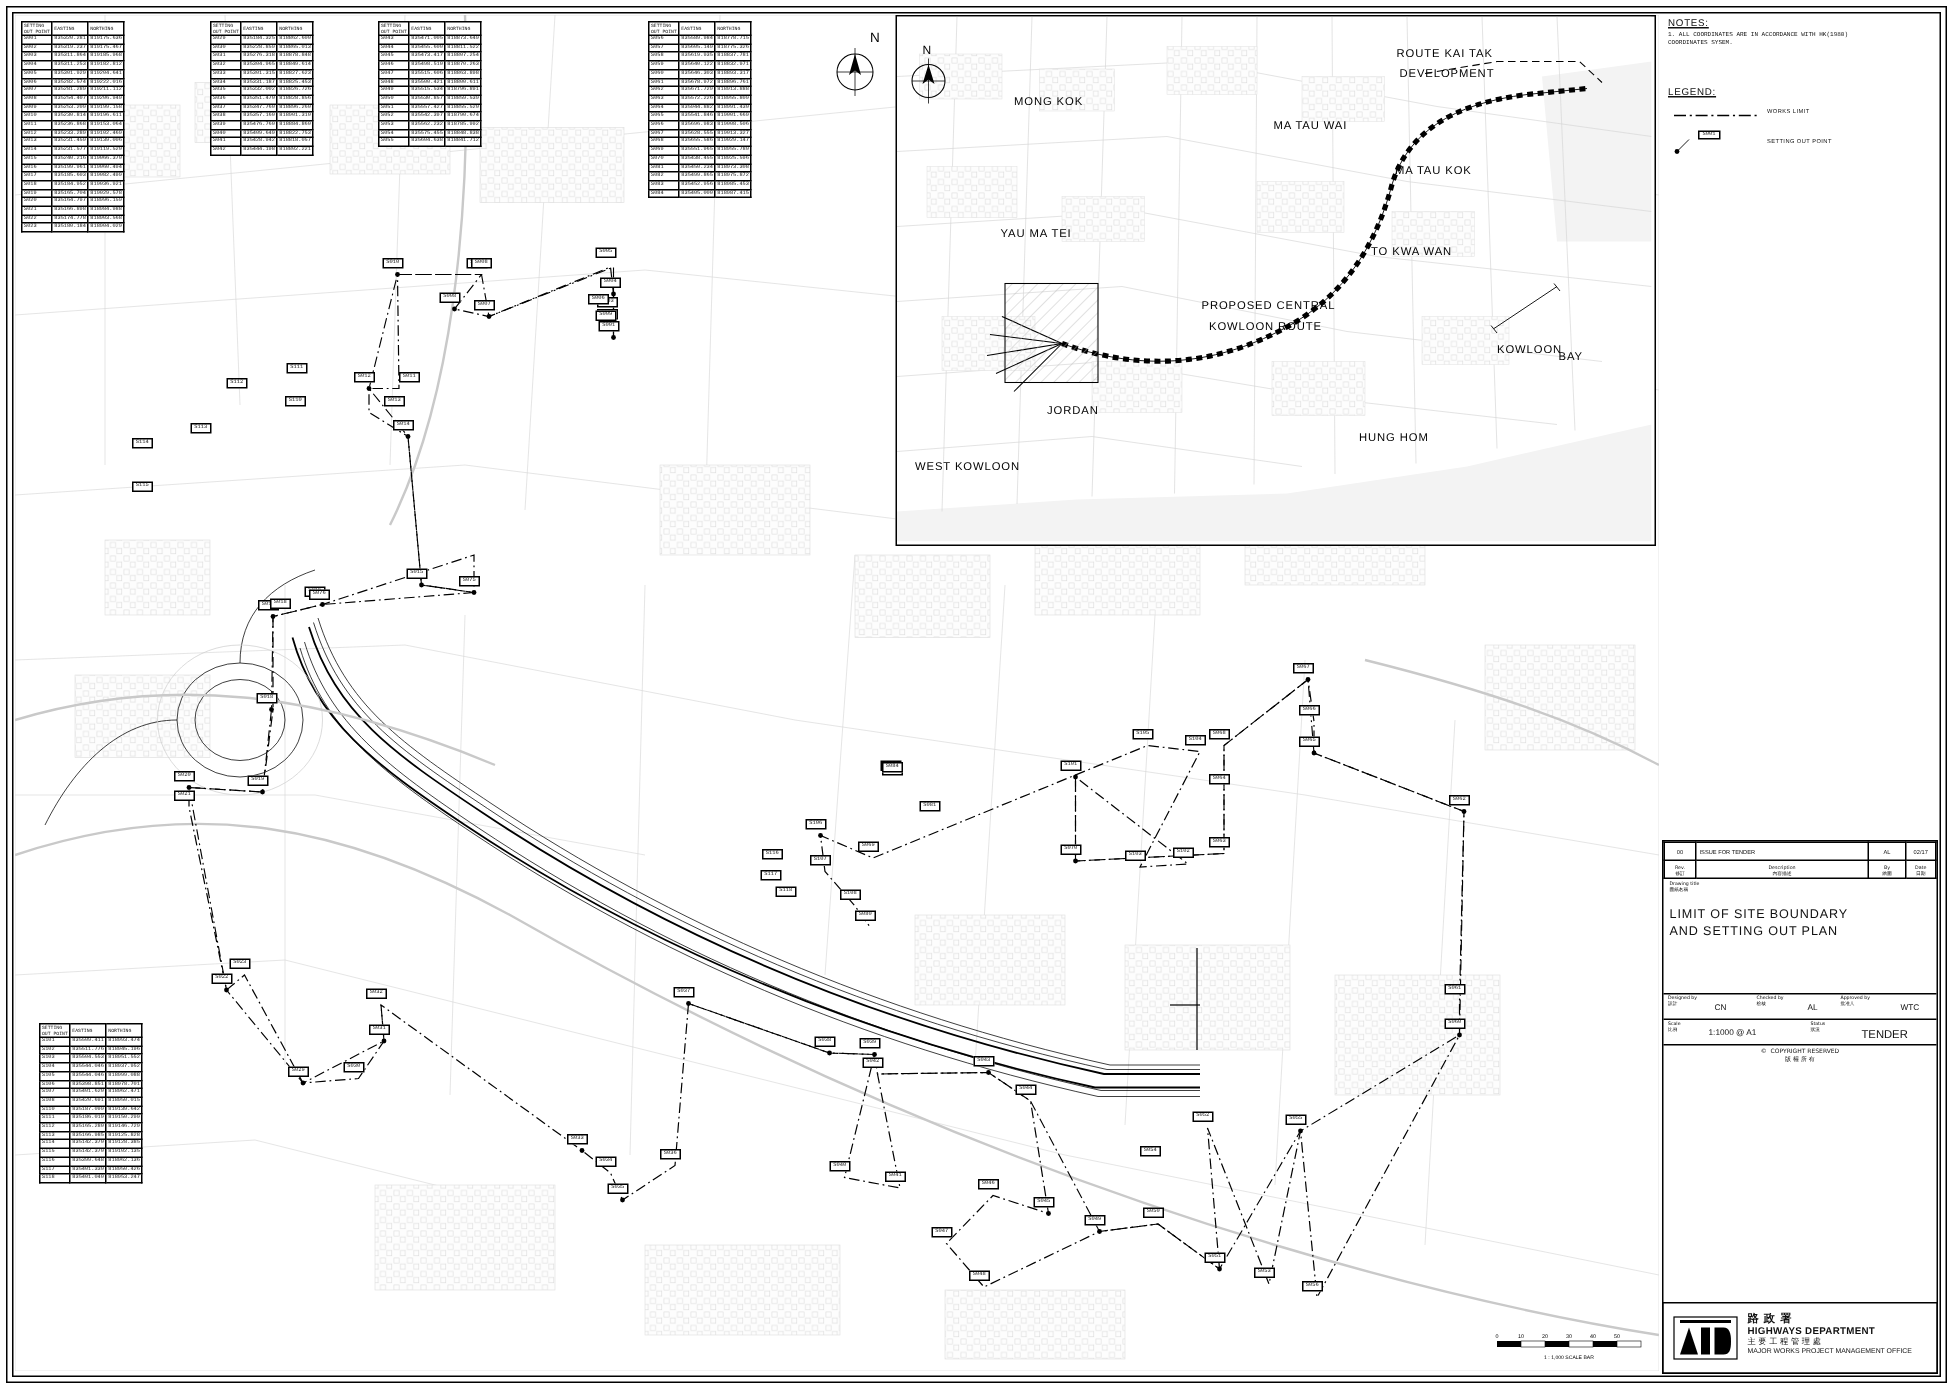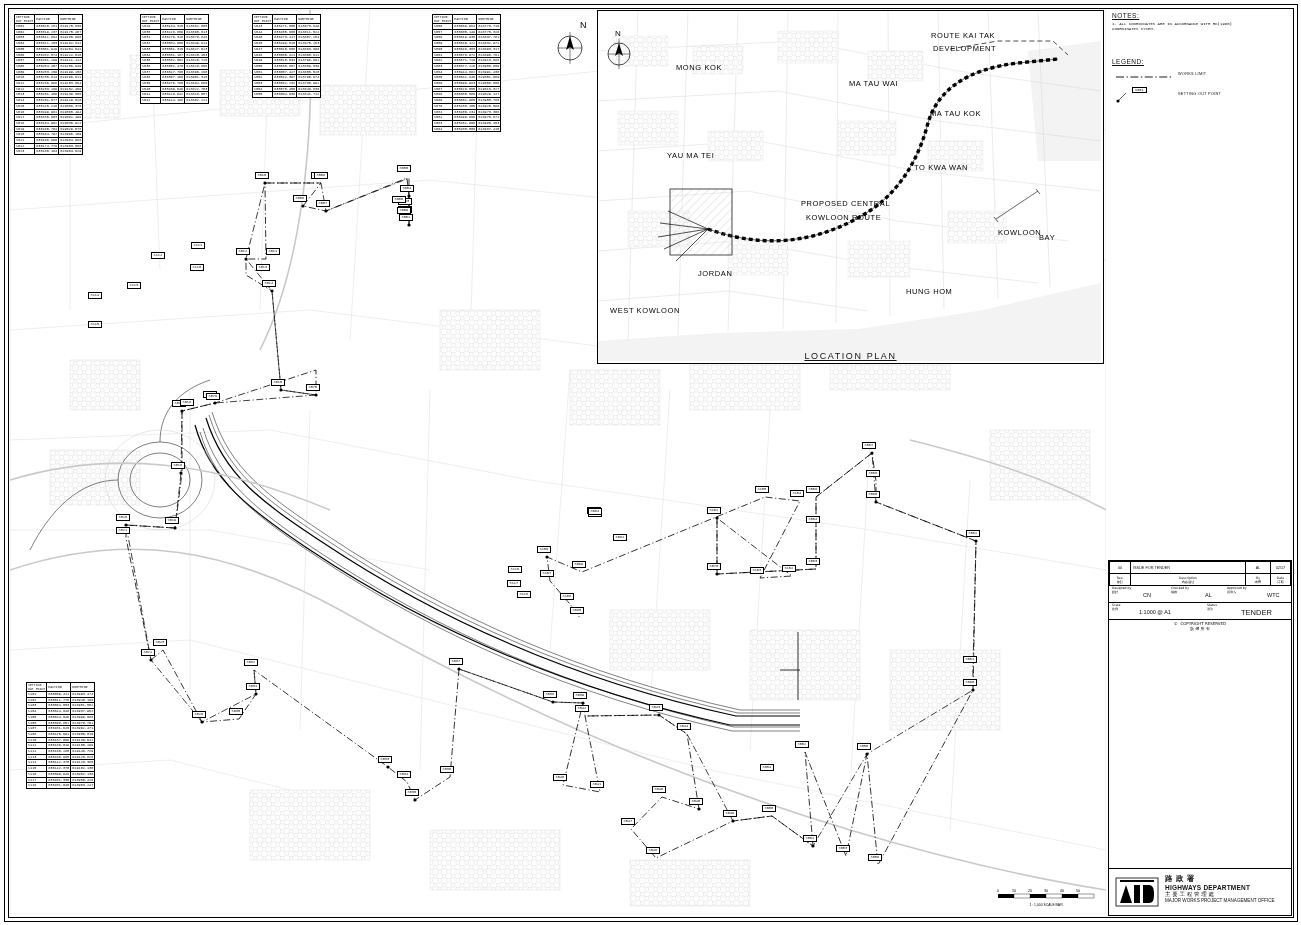--- a/index.html
+++ b/index.html
@@ -902,21 +902,20 @@
       </div>
     <div class="nsym" style="left:8px;top:16px;">
       <svg width="30" height="44" viewBox="0 0 30 44">
         <text x="9" y="9" font-size="8" font-family="Liberation Sans">N</text>
         <circle cx="13" cy="27" r="11" fill="none" stroke="#000" stroke-width="0.7"></circle>
         <path d="M13 16 L17 29 L13 26 L9 29 Z" fill="#000"></path>
         <line x1="13" y1="12" x2="13" y2="42" stroke="#000" stroke-width="0.5"></line>
         <line x1="2" y1="27" x2="24" y2="27" stroke="#000" stroke-width="0.5"></line>
       </svg>
     </div>
-    <div class="caption"><u>LOCATION PLAN</u></div>
   </div>
 
   <div id="notes">
     <div class="hd">NOTES:</div>
     <div class="line mono">1. ALL COORDINATES ARE IN ACCORDANCE WITH HK(1980)</div>
     <div class="line mono">   COORDINATES SYSEM.</div>
   </div>
 
   <div id="legend">
     <div class="hd">LEGEND:</div>
@@ -950,20 +949,25 @@
           <td class="c cjk">Rev.<br>修訂</td>
           <td class="c cjk">Description<br>內容描述</td>
           <td class="c cjk">By<br>繪圖</td>
           <td class="c cjk">Date<br>日期</td>
         </tr>
       </tbody>
     </table>
 
 
 
+    <div class="tbrow" style="height:74px;padding:2px 4px 0 4px;">
+      <div class="fieldlbl cjk">Drawing title<br>圖紙名稱</div>
+      <div class="drwval" style="margin-top:8px;">LIMIT OF SITE BOUNDARY</div>
+      <div class="drwval">AND SETTING OUT PLAN</div>
+    </div>
 
 
     <div class="tbrow" style="height:16px;">
       <div style="position:absolute;left:3px;top:1px;" class="fieldlbl cjk">Designed by<br>設計</div>
       <div style="position:absolute;left:34px;top:6px;font-size:5.5px;">CN</div>
       <div style="position:absolute;left:62px;top:1px;" class="fieldlbl cjk">Checked by<br>檢核</div>
       <div style="position:absolute;left:96px;top:6px;font-size:5.5px;">AL</div>
       <div style="position:absolute;left:118px;top:1px;" class="fieldlbl cjk">Approved by<br>批准人</div>
       <div style="position:absolute;left:158px;top:6px;font-size:5.5px;">WTC</div>
     </div>

